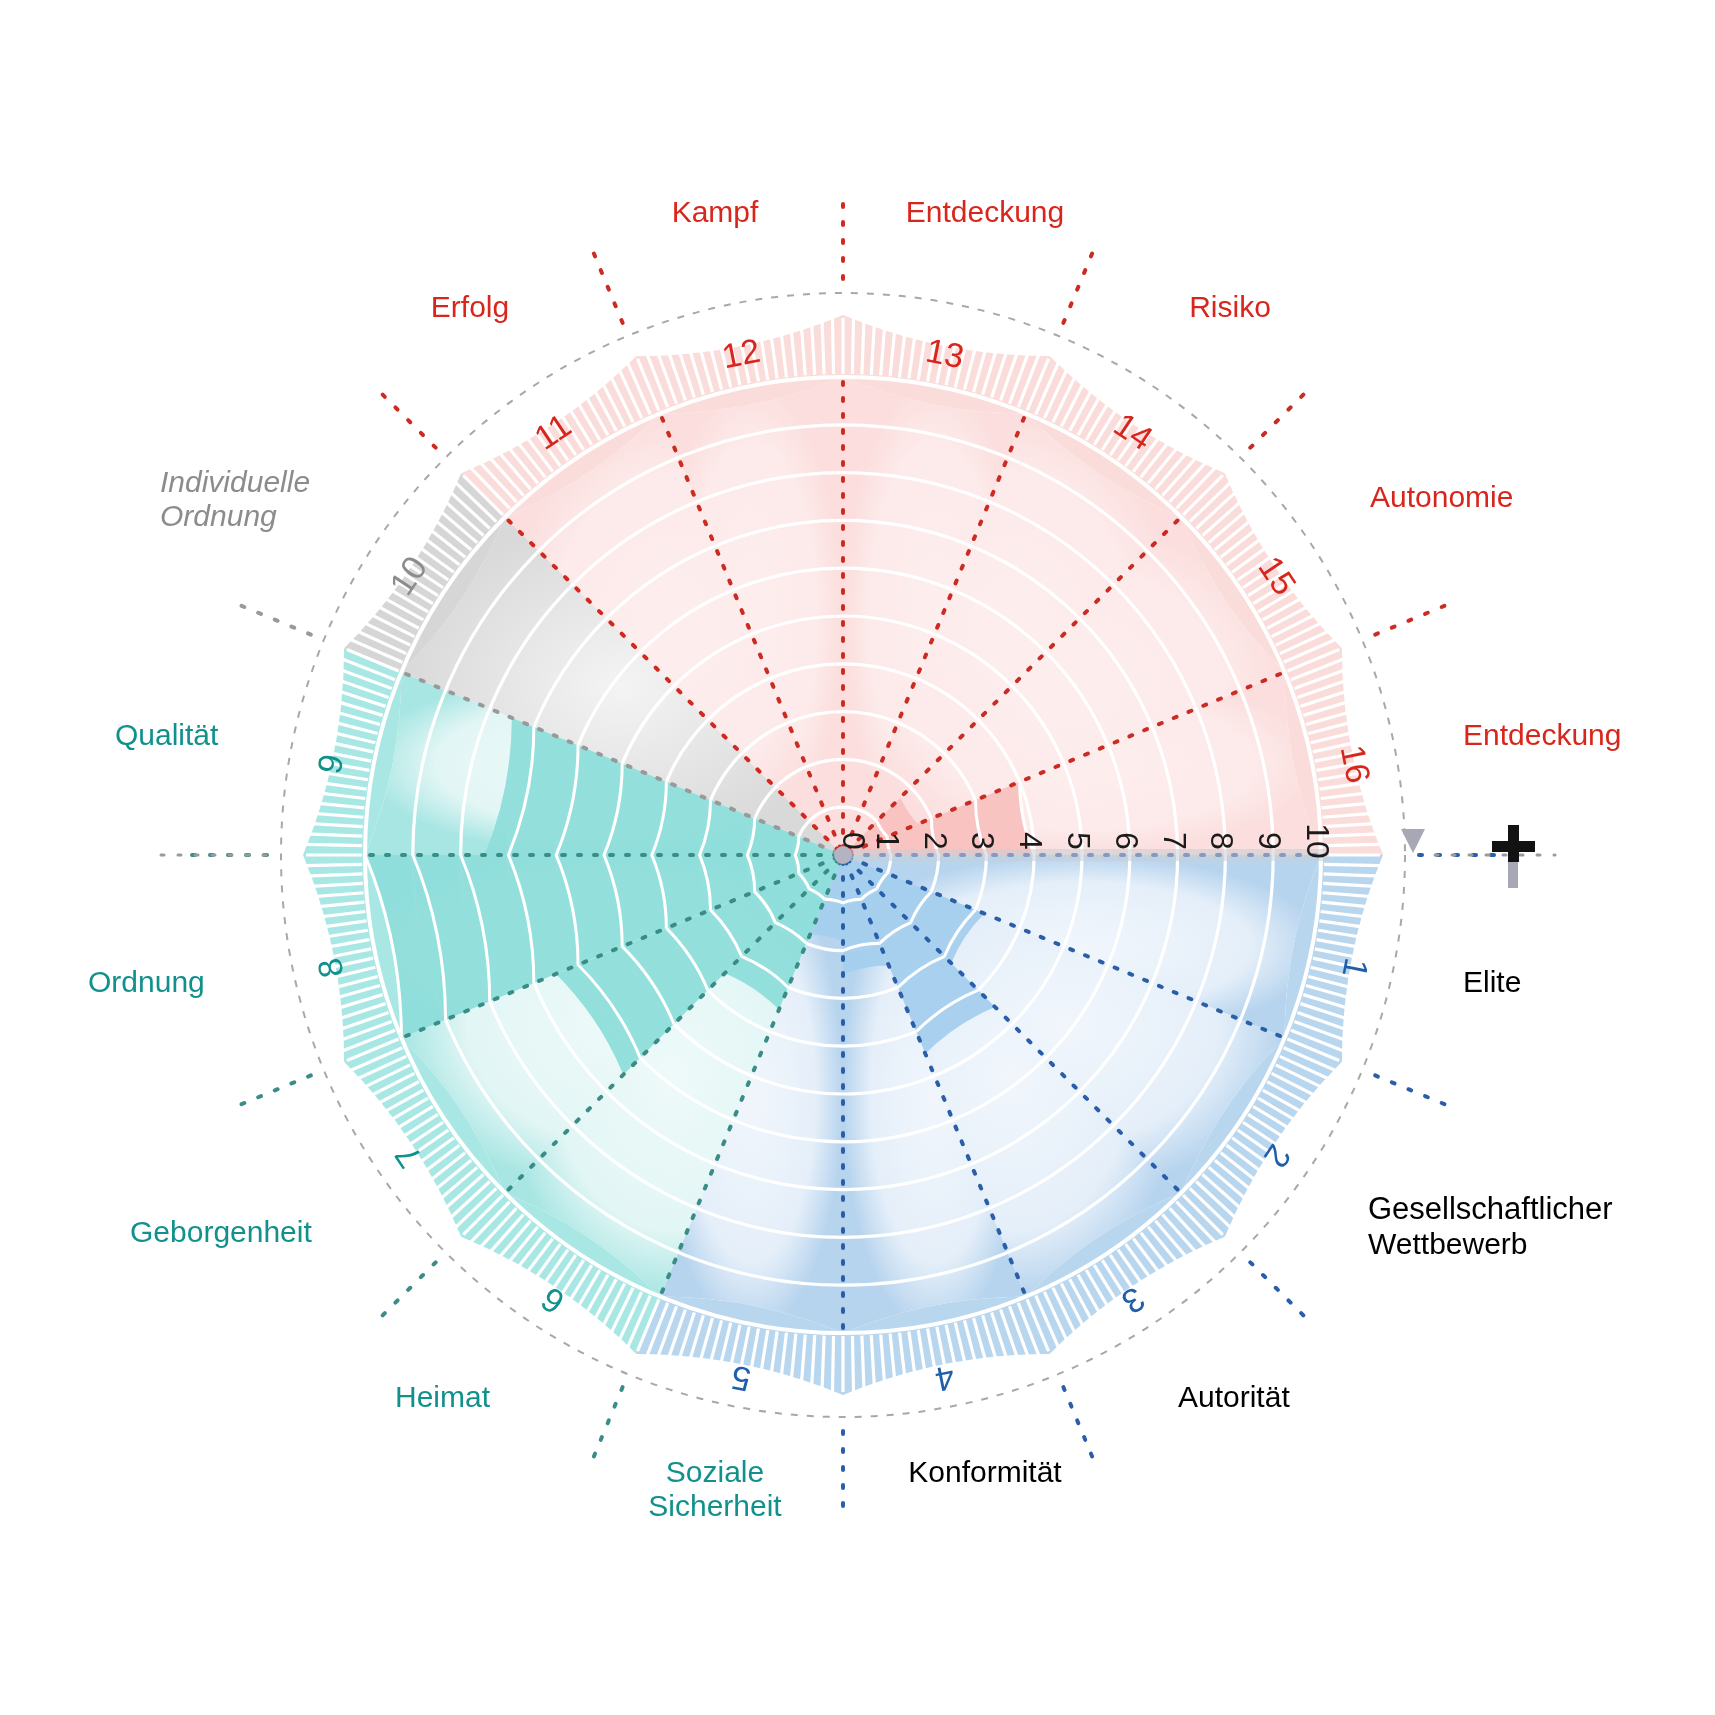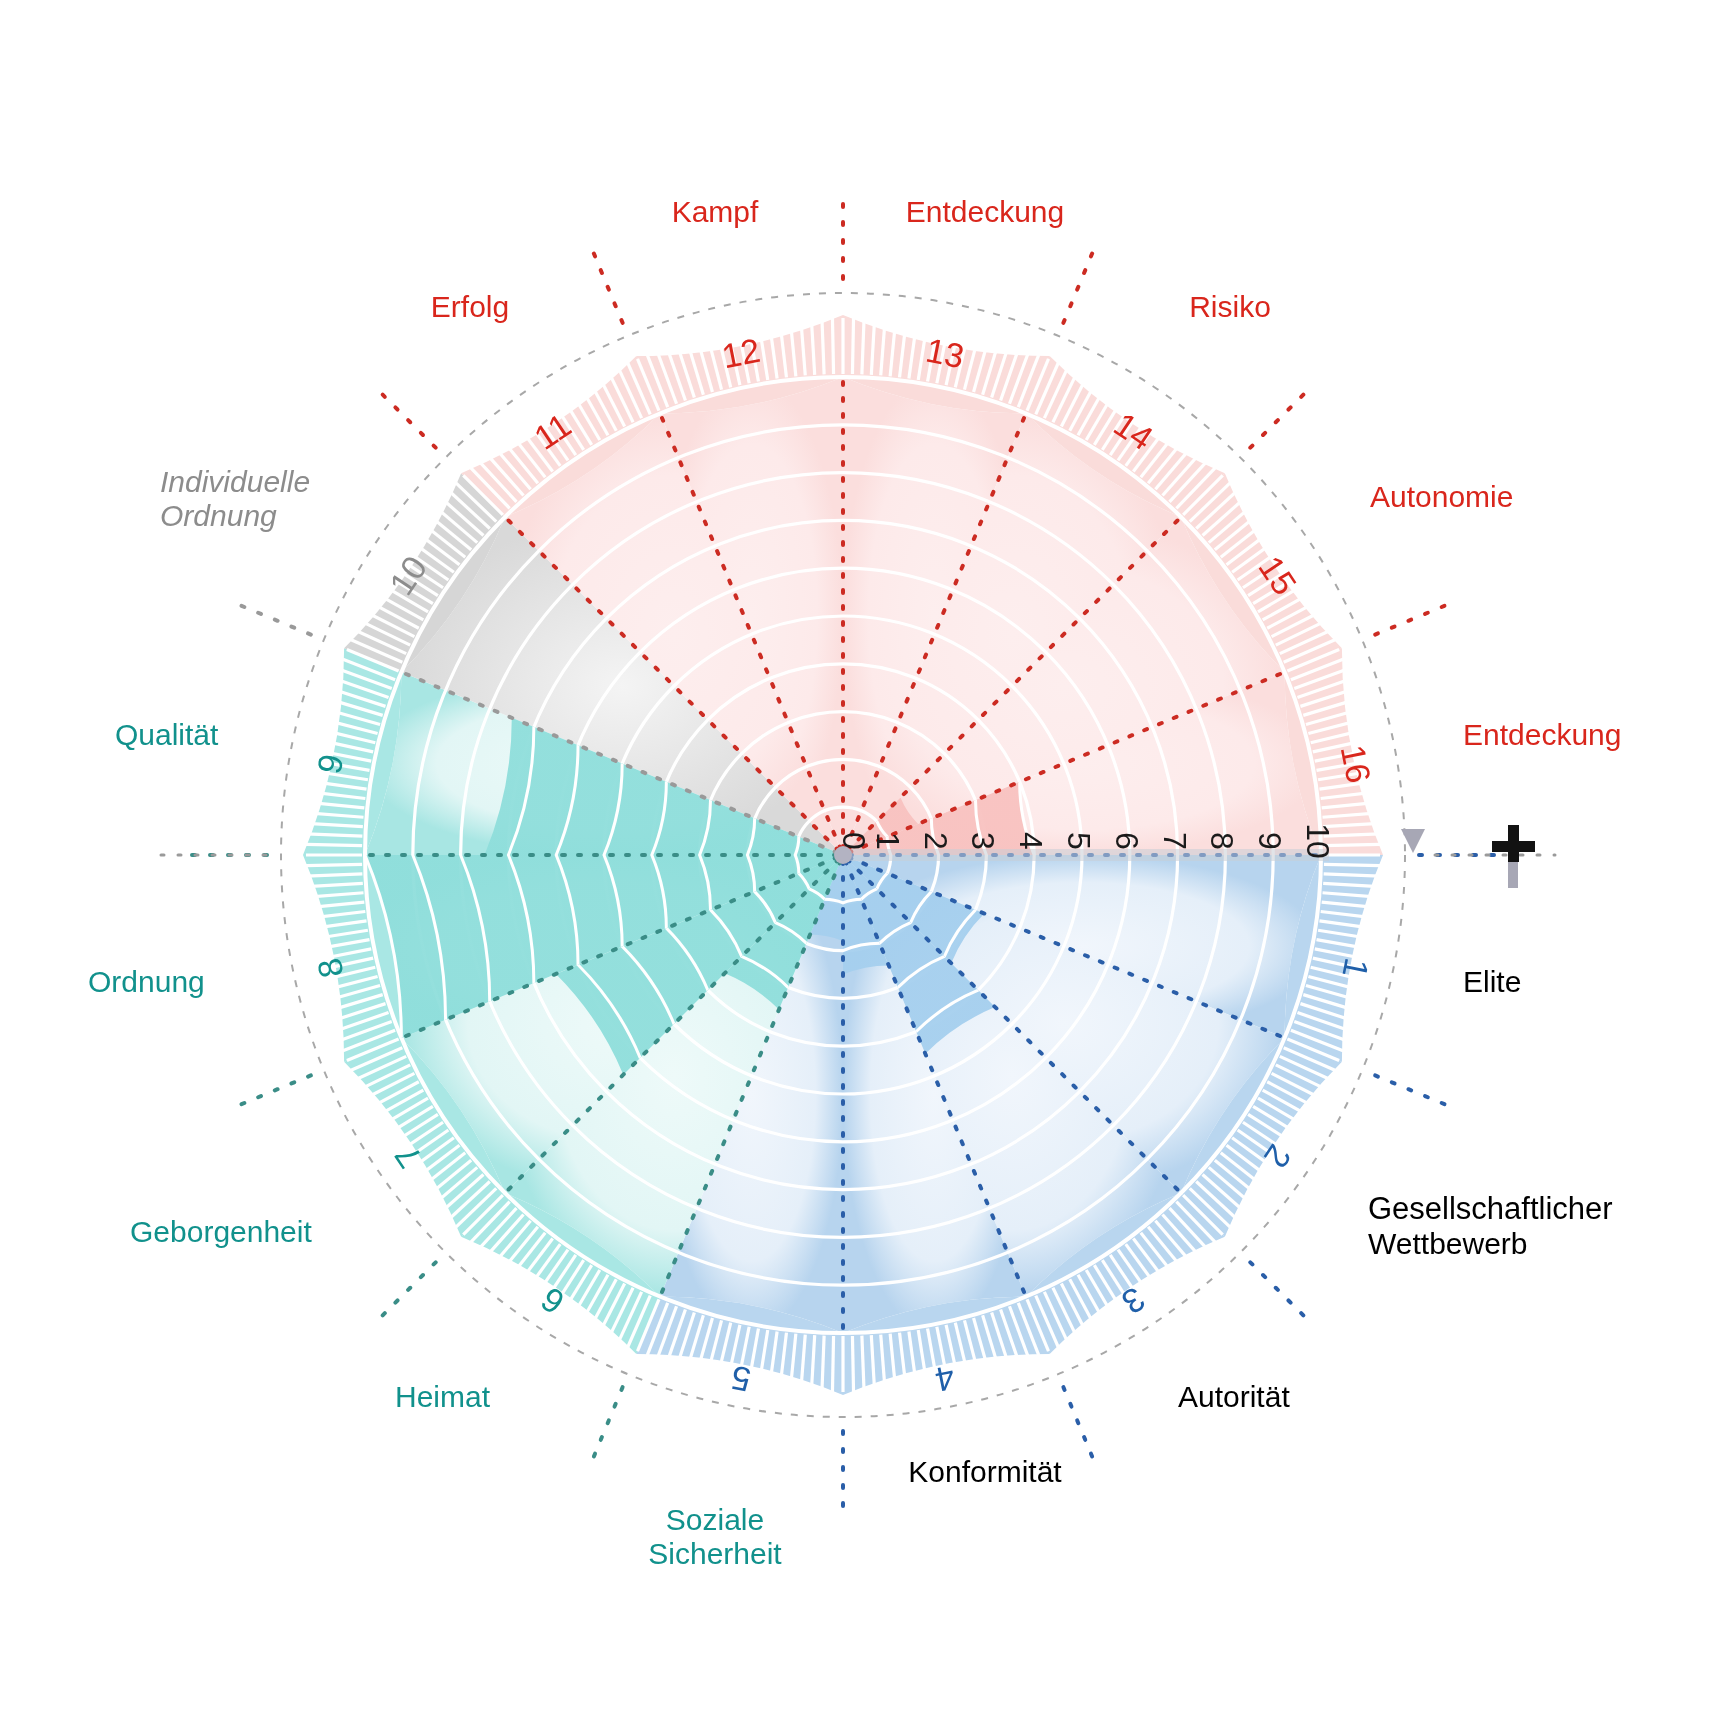--- a/index.html
+++ b/index.html
@@ -546,21 +546,21 @@
   <div class="lbl red ctr" style="left:1230px;top:290px;">Risiko</div>
   <div class="lbl red lft" style="left:1370px;top:480px;">Autonomie</div>
   <div class="lbl red lft" style="left:1463px;top:718px;">Entdeckung</div>
 
   <div class="lbl gray lft" style="left:160px;top:465px;white-space:pre-line;">Individuelle
 Ordnung</div>
   <div class="lbl teal lft" style="left:100px;top:718px;margin-left:15px;">Qualität</div>
   <div class="lbl teal lft" style="left:88px;top:965px;">Ordnung</div>
   <div class="lbl teal lft" style="left:130px;top:1207px;margin-top:8px;">Geborgenheit</div>
   <div class="lbl teal lft" style="left:395px;top:1380px;">Heimat</div>
-  <div class="lbl teal ctr" style="left:715px;top:1455px;white-space:pre-line;text-align:center;margin-top:48px;">Soziale
+  <div class="lbl teal ctr" style="left:715px;top:1455px;white-space:pre-line;text-align:center;">Soziale
 Sicherheit</div>
 
   <div class="lbl blue ctr" style="left:985px;top:1455px;">Konformität</div>
   <div class="lbl blue lft" style="left:1178px;top:1380px;">Autorität</div>
   <div class="lbl blue lft" style="left:1368px;top:1192px;"><span class="small">Gesellschaftlicher</span><span>Wettbewerb</span></div>
   <div class="lbl blue lft" style="left:1463px;top:965px;">Elite</div>
 
   <div class="marker" style="left:1490px;top:820px;">
     <svg width="46" height="70" viewBox="0 0 46 70">
       <rect x="18" y="30" width="10" height="38" fill="#a7a7b5"></rect>

